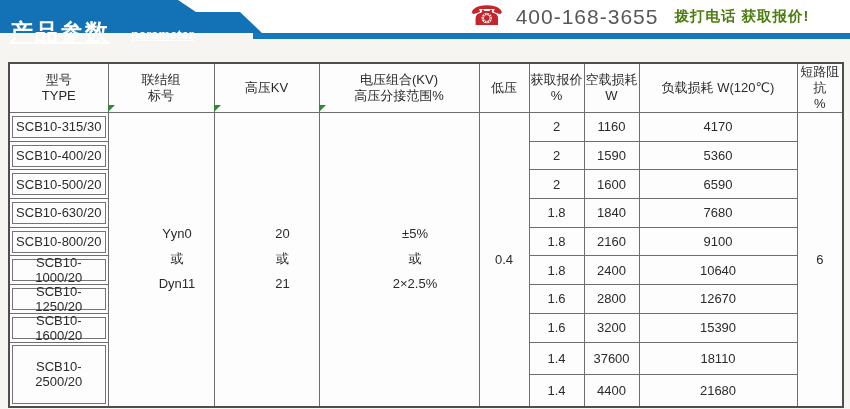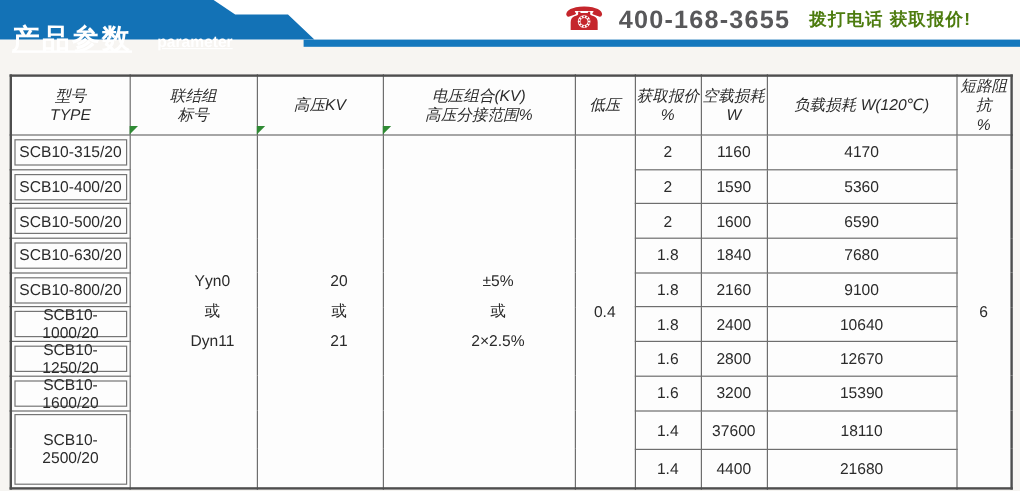--- a/index.html
+++ b/index.html
@@ -9,30 +9,30 @@
   
   .top-white { position:absolute; top:0; left:0; width:850px; height:33px; background:#ffffff; }
   .banner-svg { position:absolute; top:0; left:0; }
   .blue-bar { position:absolute; top:33px; left:253px; width:597px; height:6px; background:#1578bd; }
   .banner-text { position:absolute; top:0; left:10px; height:48px; display:flex; align-items:flex-end; color:#fff; z-index:2;text-decoration:underline; }
   .banner-title { font-size:23px; font-weight:bold; letter-spacing:2px; line-height:31px; }
   .banner-sub { font-size:13px; font-weight:bold; line-height:26px; margin-left:21px; }
 
   .phone-area { position:absolute; top:0; left:470px; height:33px; display:flex; align-items:center; }
   .phone-icon { color:#c5262c; font-size:27px; line-height:27px; margin-right:12px; }
-  .phone-number { color:#58585a; font-size:21px; font-weight:bold; letter-spacing:1px; margin-right:16px;text-align:center; }
+  .phone-number { color:#58585a; font-size:21px; font-weight:normal; letter-spacing:1px; margin-right:16px;text-align:center; }
   .phone-cta { color:#4d7c0f; font-size:14.5px; font-weight:bold; letter-spacing:1px; }
 
   
   .table-wrap { position:absolute; left:8px; top:62px; width:834px; height:328px; }
   table.spec { width:834px; height:328px; border-collapse:collapse; table-layout:fixed;
                border:2px solid #4e4e4e; background:#fdfdfd; color:#2b2b2b; }
   .spec th, .spec td { border:1px solid #6e6e6e; text-align:center; vertical-align:middle;
                        font-size:13px; overflow:hidden; }
-  .spec thead tr { height:41px;font-style:italic; }
+  .spec thead tr { height:41px; }
   .spec tbody tr { height:28.7px; }
   .spec th { font-weight:normal; line-height:16px; }
   .hdr-line { display:block; }
 
   td.model { padding:2px; }
   .mbox { border:1px solid #757575; height:22px; display:flex; align-items:center; justify-content:center; }
   .mbox.tall { height:59px; }
 
   .stack { display:flex; flex-direction:column; align-items:center; justify-content:center; gap:11px;padding-left:32px; }
   .stack span { line-height:14px; }
@@ -109,21 +109,21 @@
             </th>
           <th>
             <span class="hdr-line">短路阻抗</span>
             <span class="hdr-line">%</span>
             </th>
         </tr>
       </thead>
       <tbody>
         <tr>
           <td class="model">
-              <div class="mbox">SCB10-315/20</div>
+              <div class="mbox">SCB10-315/30</div>
             </td>
           <td rowspan="10">
             <div class="stack">
               <span>Yyn0</span>
               <span>或</span>
               <span>Dyn11</span>
             </div>
             </td>
           <td rowspan="10">
             <div class="stack">

